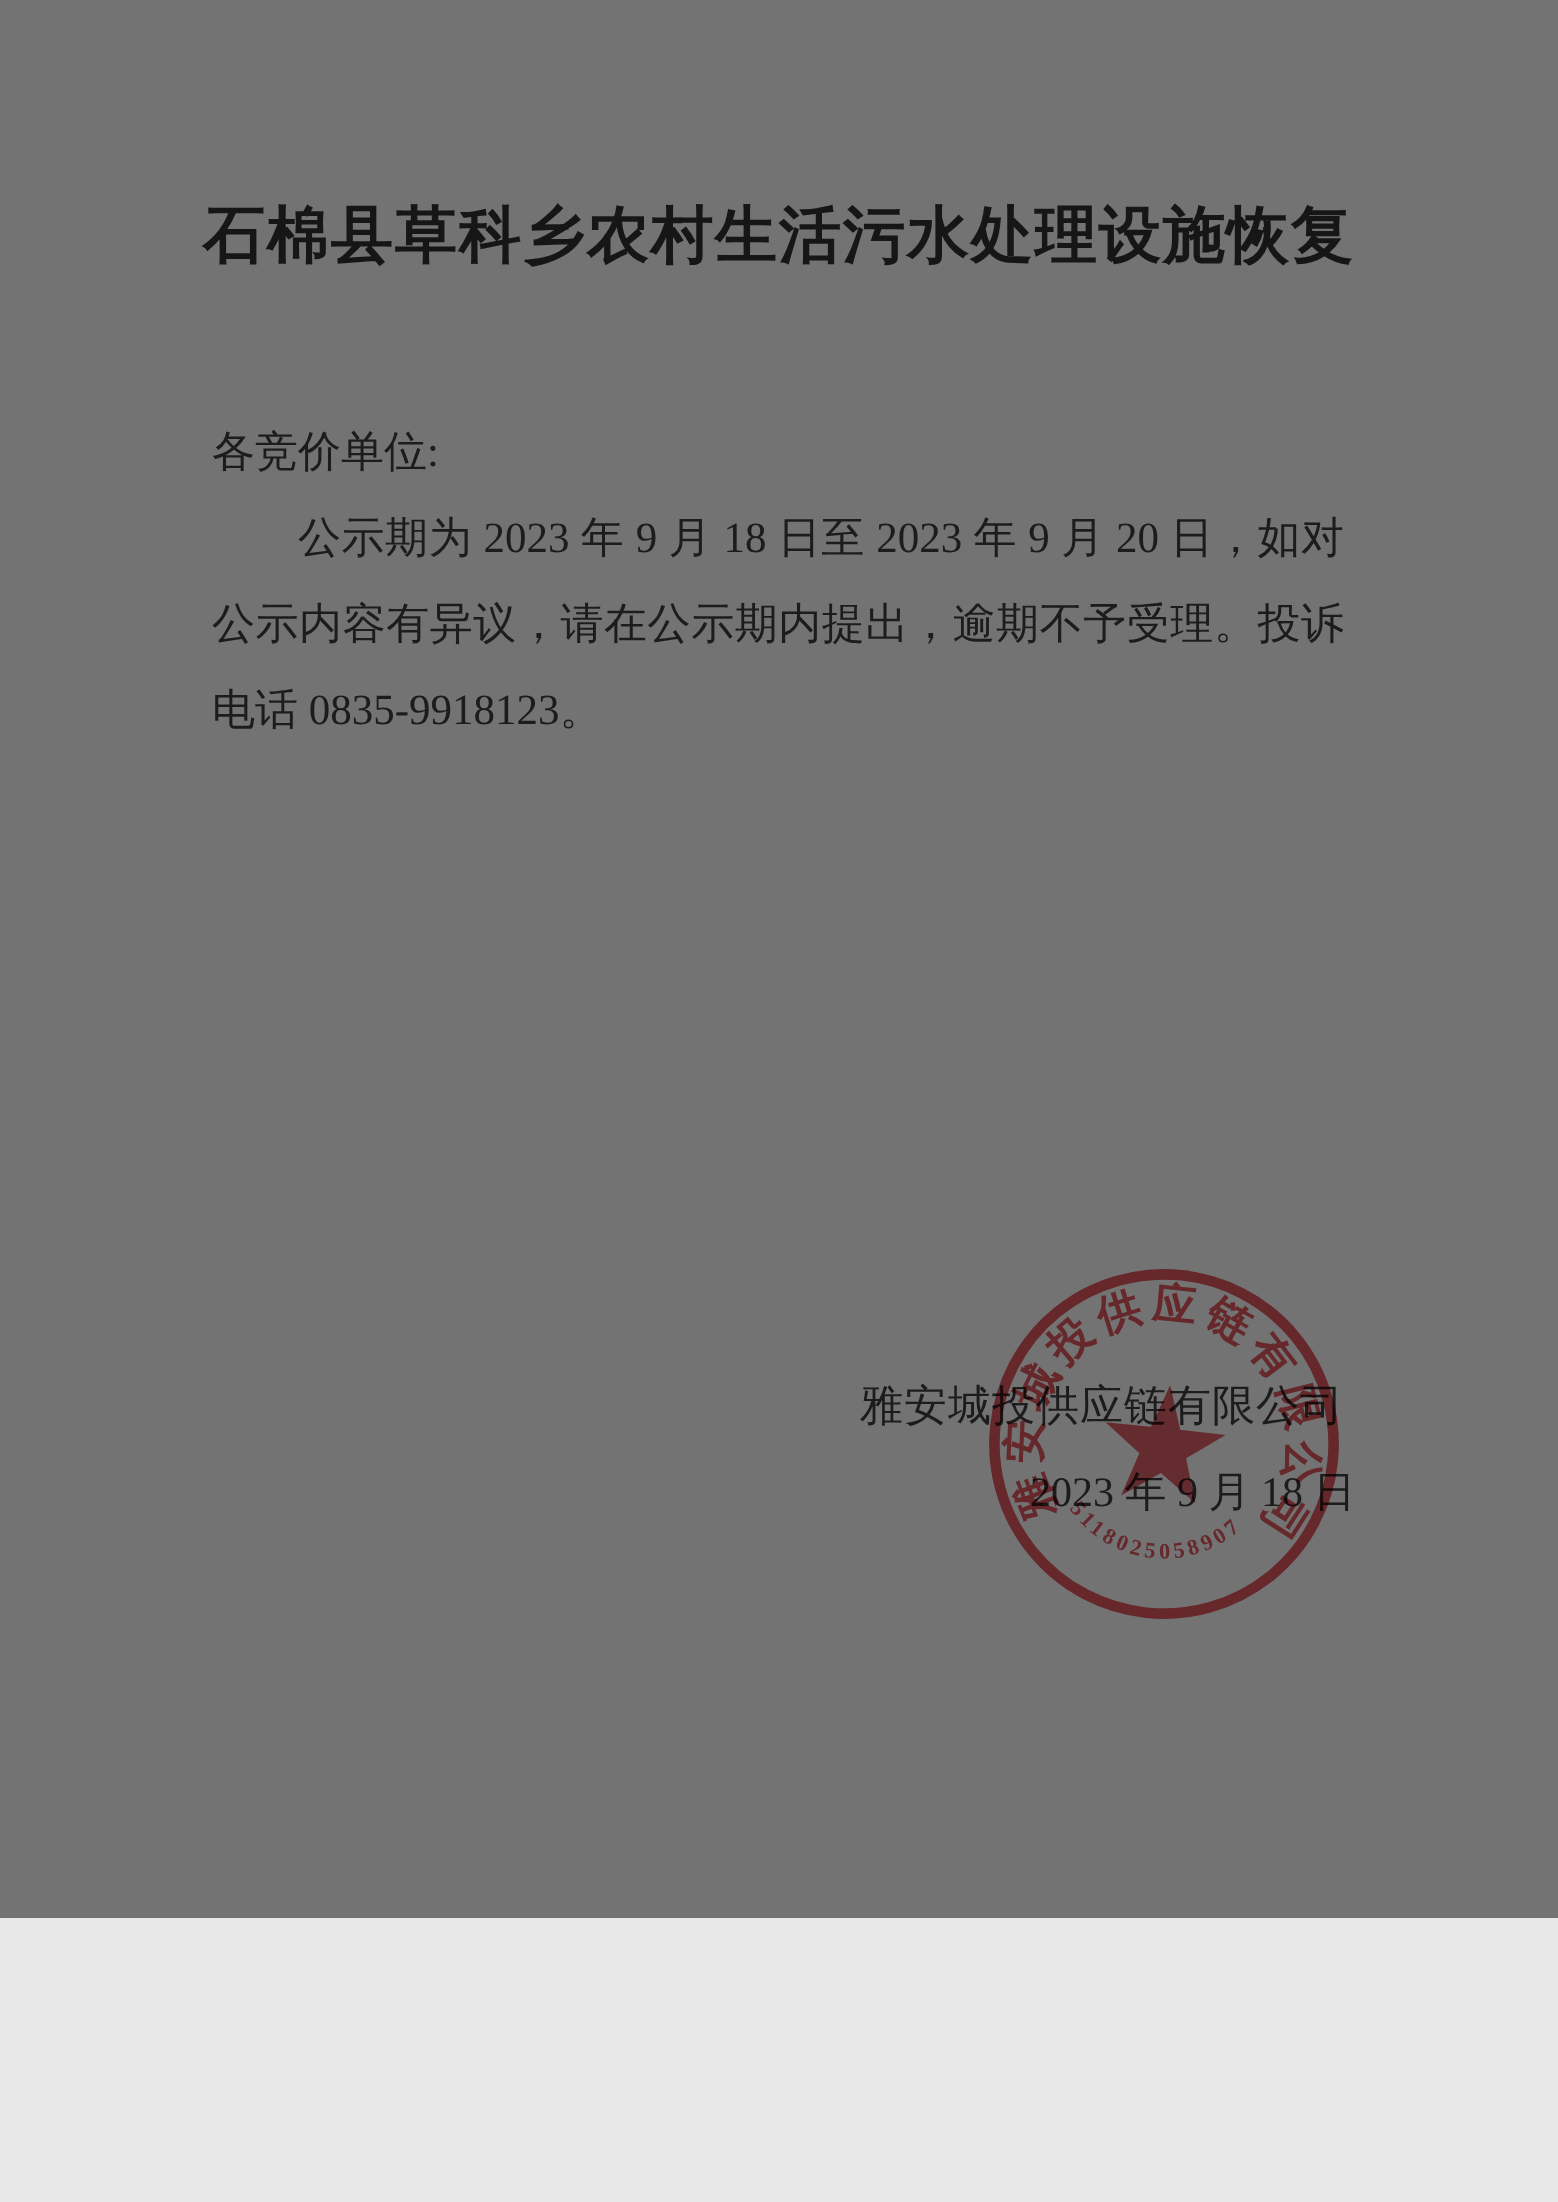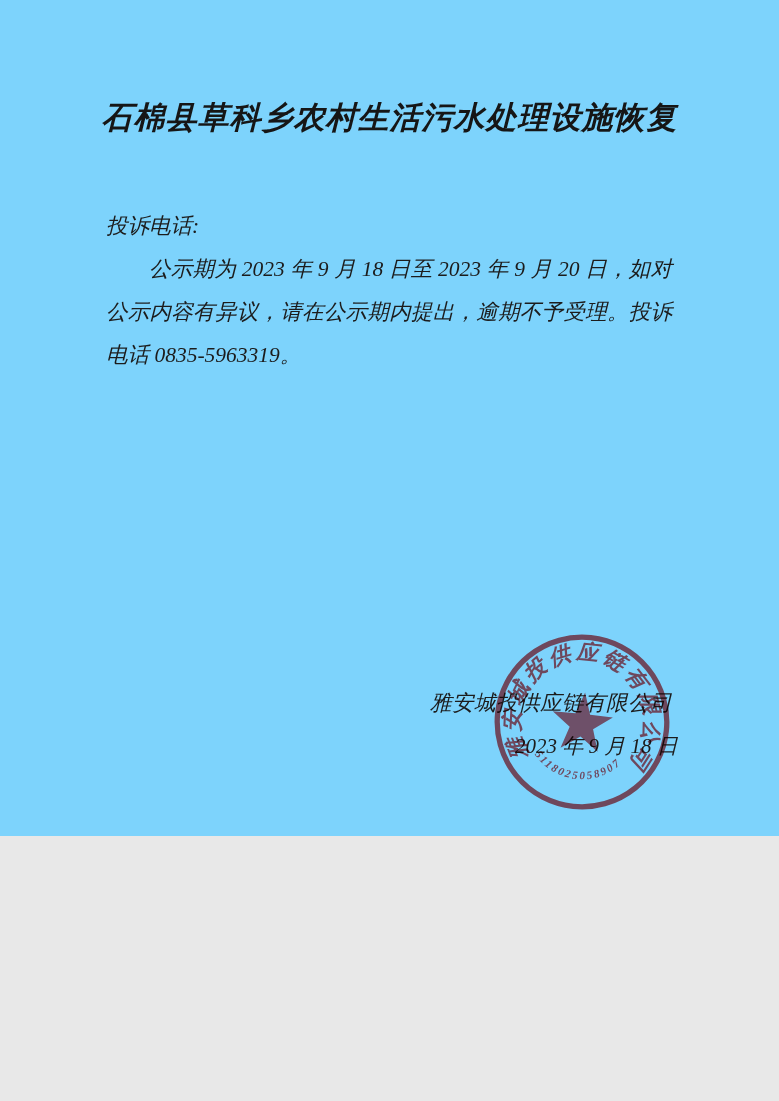--- a/index.html
+++ b/index.html
@@ -1,26 +1,25 @@
 <!DOCTYPE html>
 <html><head>
 <meta charset="utf-8">
 <style>
   * { margin: 0; padding: 0; box-sizing: border-box; }
   html, body { background: #e8e8e8; }
   body { font-family: "Liberation Serif", "DejaVu Serif", serif; }
   .page {
     position: relative;
     width: 779px;
-    height: 836px;
+    height: 959px;
     margin: 0 auto;
-    background: #7dd3fc;
+    background: #737373;
     overflow: hidden;
     color: #1d1d1d;
-    font-style: italic;
   }
   .doc-title {
     position: absolute;
     top: 86px;
     left: 0;
     width: 779px;
     text-align: center;
     font-weight: bold;
     font-size: 31px;
     line-height: 63px;
@@ -77,22 +76,22 @@
 </head>
 <body>
 
 <div class="page">
 
   <div class="doc-title">
     <div>石棉县草科乡农村生活污水处理设施恢复</div>
   </div>
 
   <div class="doc-body">
-    <p>投诉电话:</p>
-    <p class="indent">公示期为 2023 年 9 月 18 日至 2023 年 9 月 20 日，如对公示内容有异议，请在公示期内提出，逾期不予受理。投诉电话 0835-5963319。</p>
+    <p>各竞价单位:</p>
+    <p class="indent">公示期为 2023 年 9 月 18 日至 2023 年 9 月 20 日，如对公示内容有异议，请在公示期内提出，逾期不予受理。投诉电话 0835-9918123。</p>
   </div>
 
   <div class="sig-company">雅安城投供应链有限公司</div>
 
   <div class="sig-date">2023 年 9 月 18 日</div>
 
   <div class="seal">
     <svg viewBox="0 0 200 200" xmlns="http://www.w3.org/2000/svg">
       <defs>
         <path id="seal-arc-top" d="M48.9,129.5 A59,59 0 1 1 151.1,129.5" fill="none"></path>

